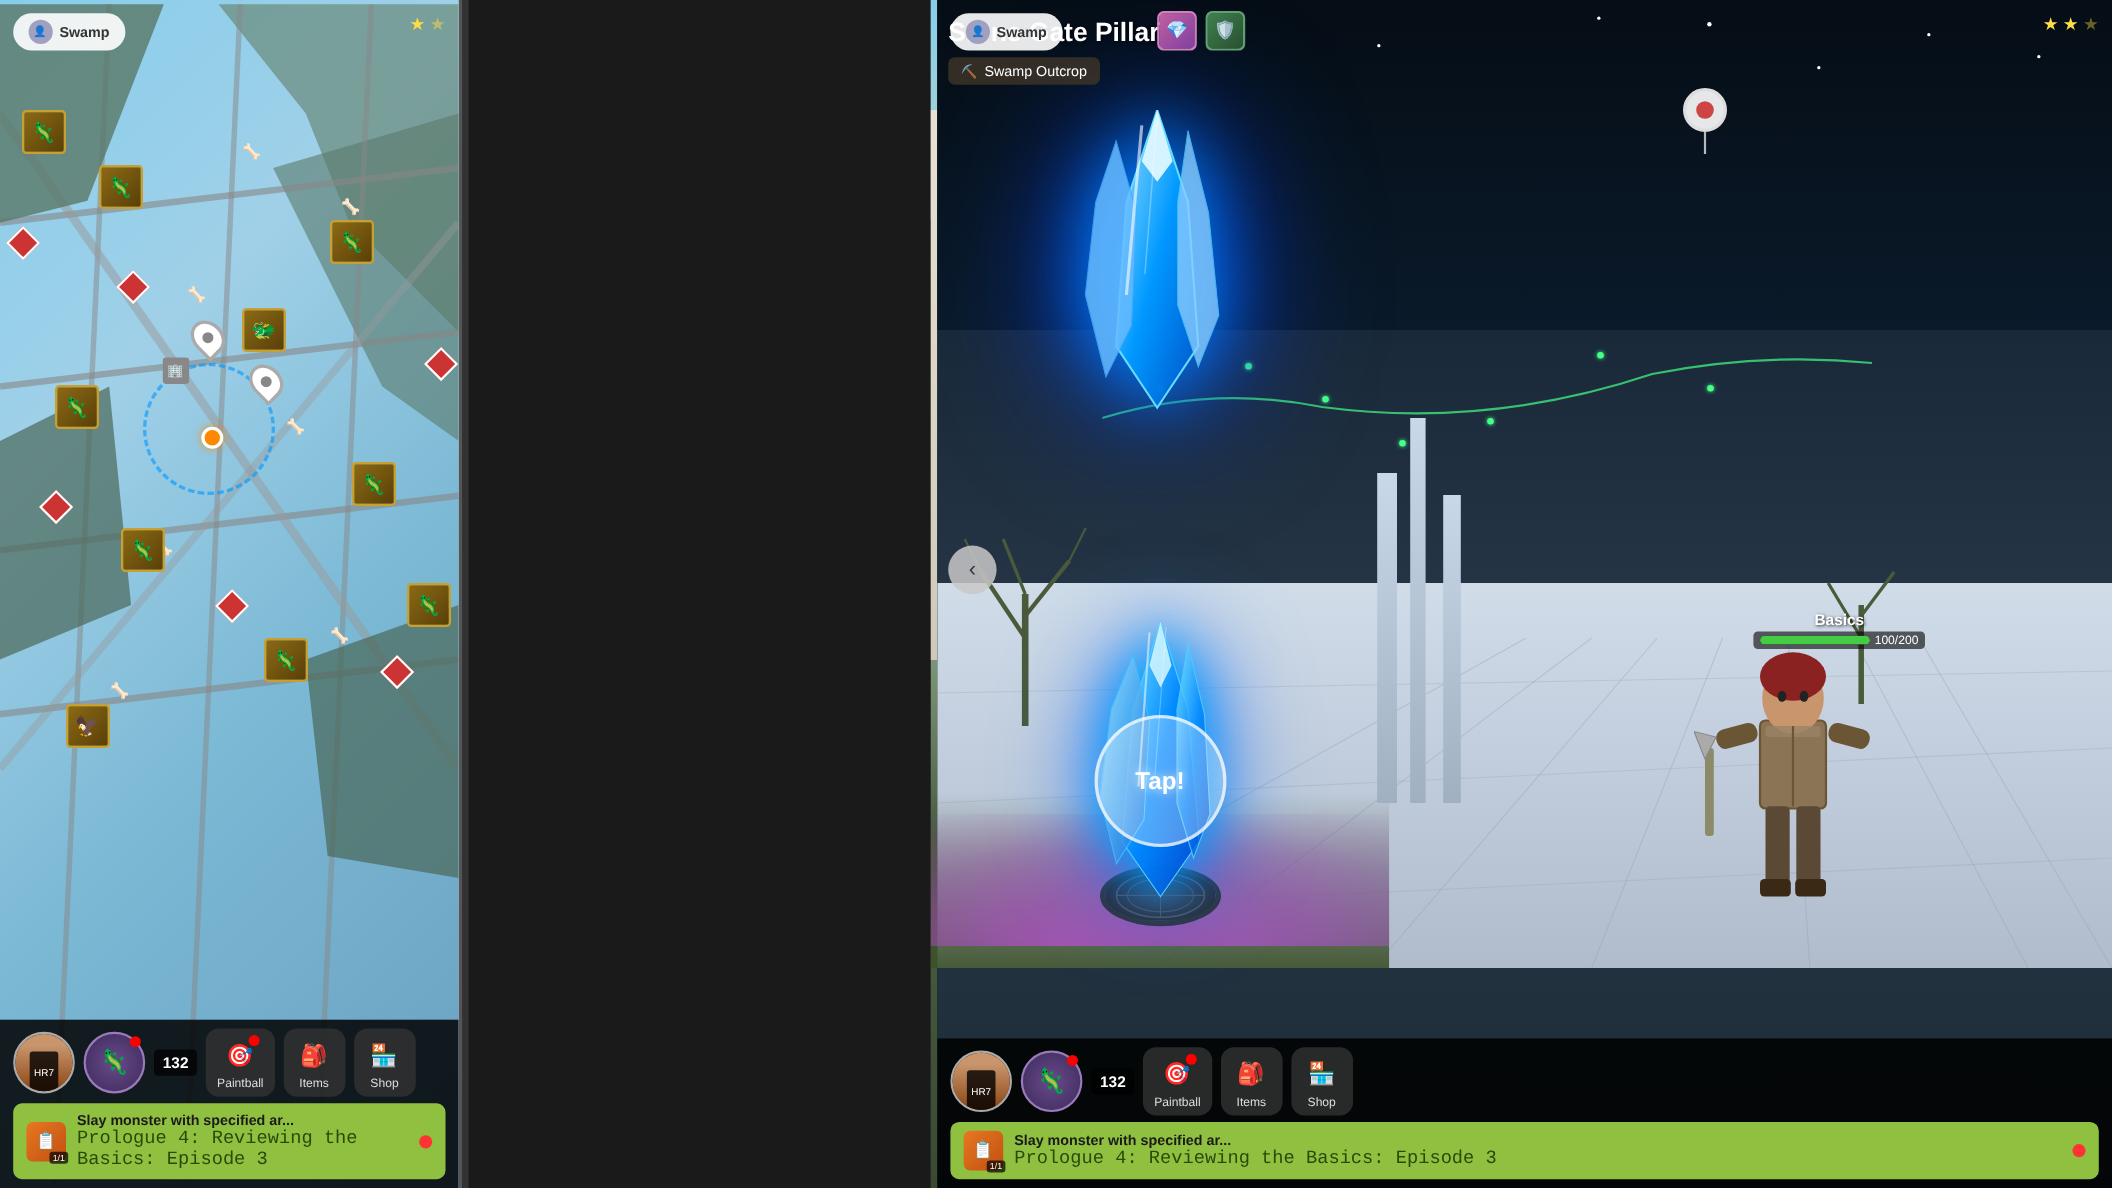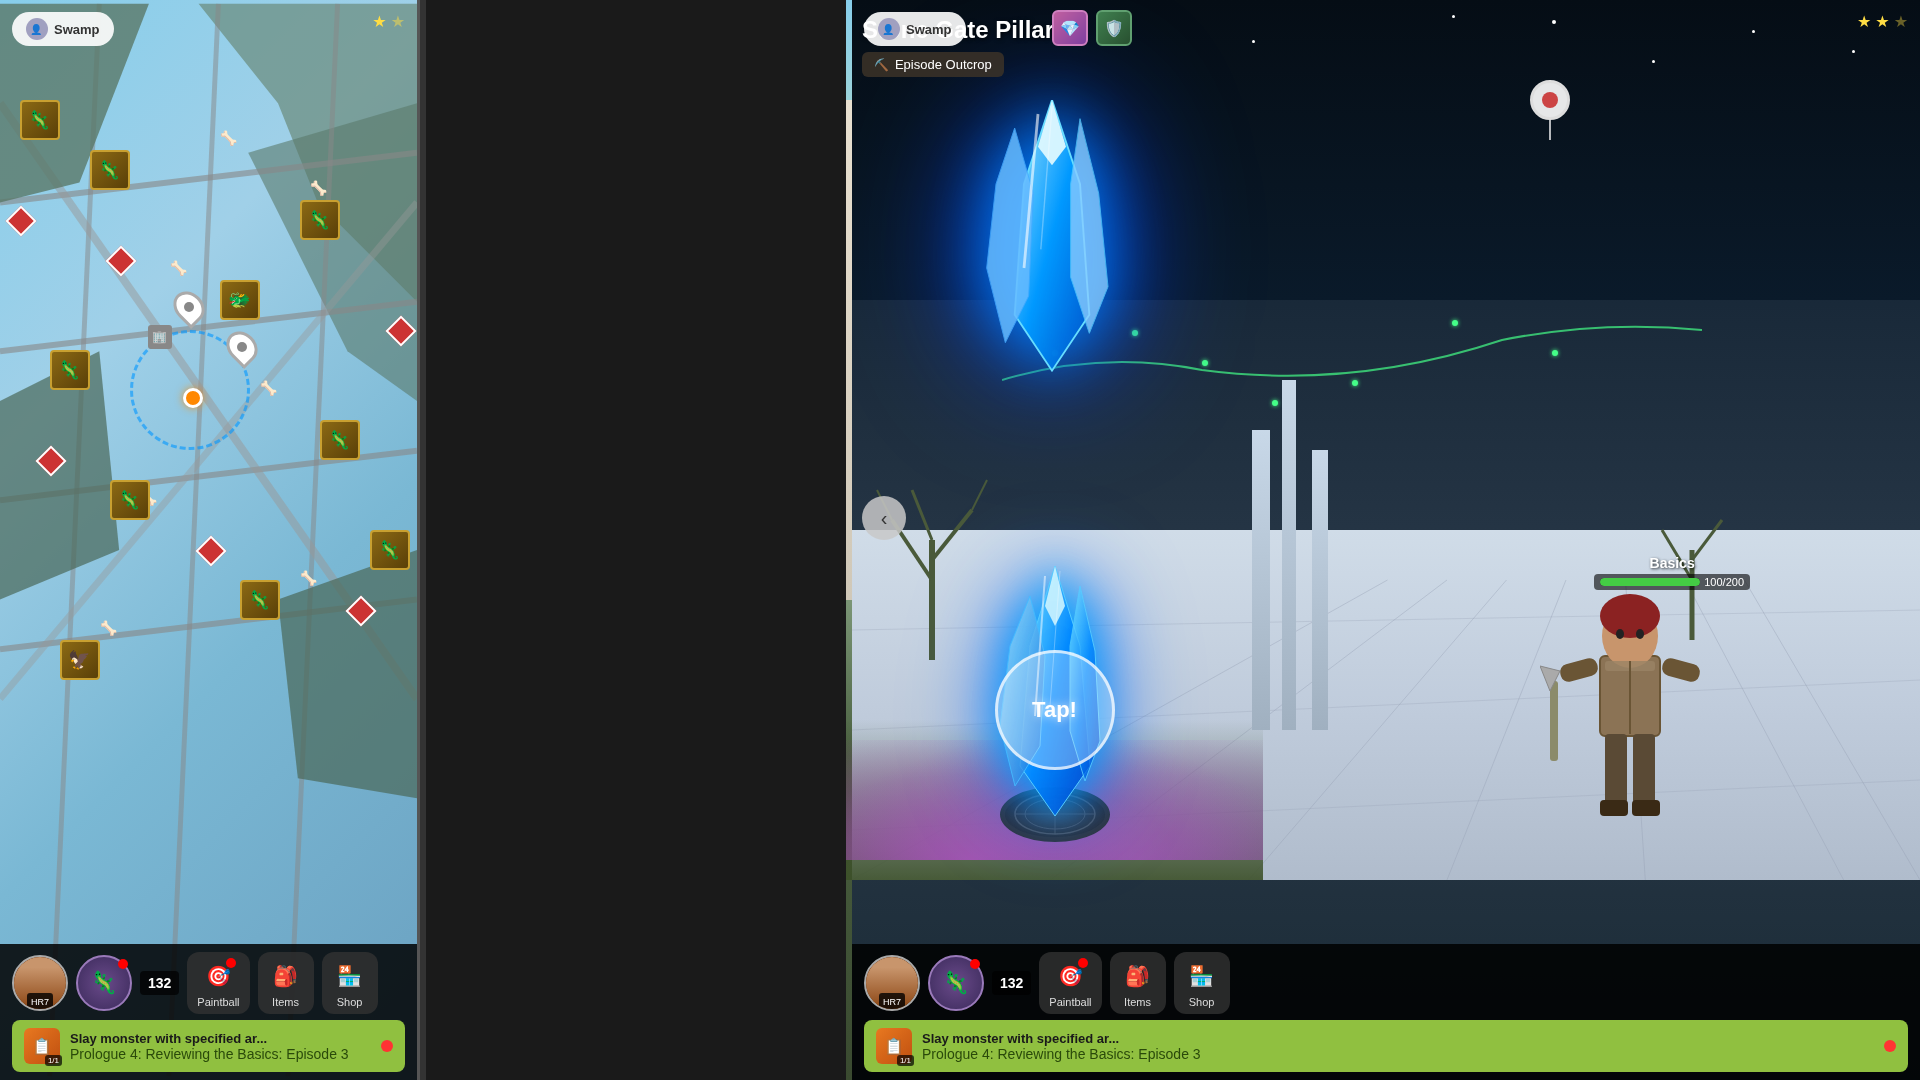--- a/index.html
+++ b/index.html
@@ -122,21 +122,21 @@
     }
 
     .hr-badge {
       position: absolute;
       bottom: -2px;
       left: 50%;
       transform: translateX(-50%);
       background: rgba(0,0,0,0.8);
       color: white;
       font-size: 9px;
-      padding: 4px 4px;
+      padding: 14px 4px;
       border-radius: 3px;
       white-space: nowrap;
       margin-top: 28px;
     }
 
     .red-dot {
       position: absolute;
       top: 2px;
       right: 2px;
       width: 10px;
@@ -241,21 +241,22 @@
     }
 
     .quest-title {
       color: #1a1a1a;
       font-size: 13px;
       font-weight: bold;
     }
 
     .quest-sub {
       color: #2a4a0a;
-      font-size: 14px;
+      font-size: 17px;
+      font-family: Liberation Mono, monospace;
     }
 
     
     .ar-bg {
       position: absolute;
       inset: 0;
       background: linear-gradient(180deg, #87CEEB 0%, #b0d0b0 40%, #4a6040 70%, #3a4a30 100%);
     }
 
     
@@ -821,21 +822,21 @@
       <ellipse cx="45" cy="22" rx="30" ry="15" fill="none" stroke="#555" stroke-width="1"></ellipse>
       <line x1="45" y1="2" x2="45" y2="42" stroke="#555" stroke-width="1"></line>
       <line x1="5" y1="22" x2="85" y2="22" stroke="#555" stroke-width="1"></line>
     </svg>
   </div>
 
   <div class="middle-top">
     <div class="location-title">Stone Gate Pillars</div>
     <div class="location-sub">
       <span style="font-size:12px;">⛏️</span>
-      <span>Episode Outcrop</span>
+      <span>Swamp Outcrop</span>
     </div>
   </div>
 
   <div class="back-btn">
     <span>‹</span>
   </div>
 </div>
 
 <div class="separator"></div>
 

